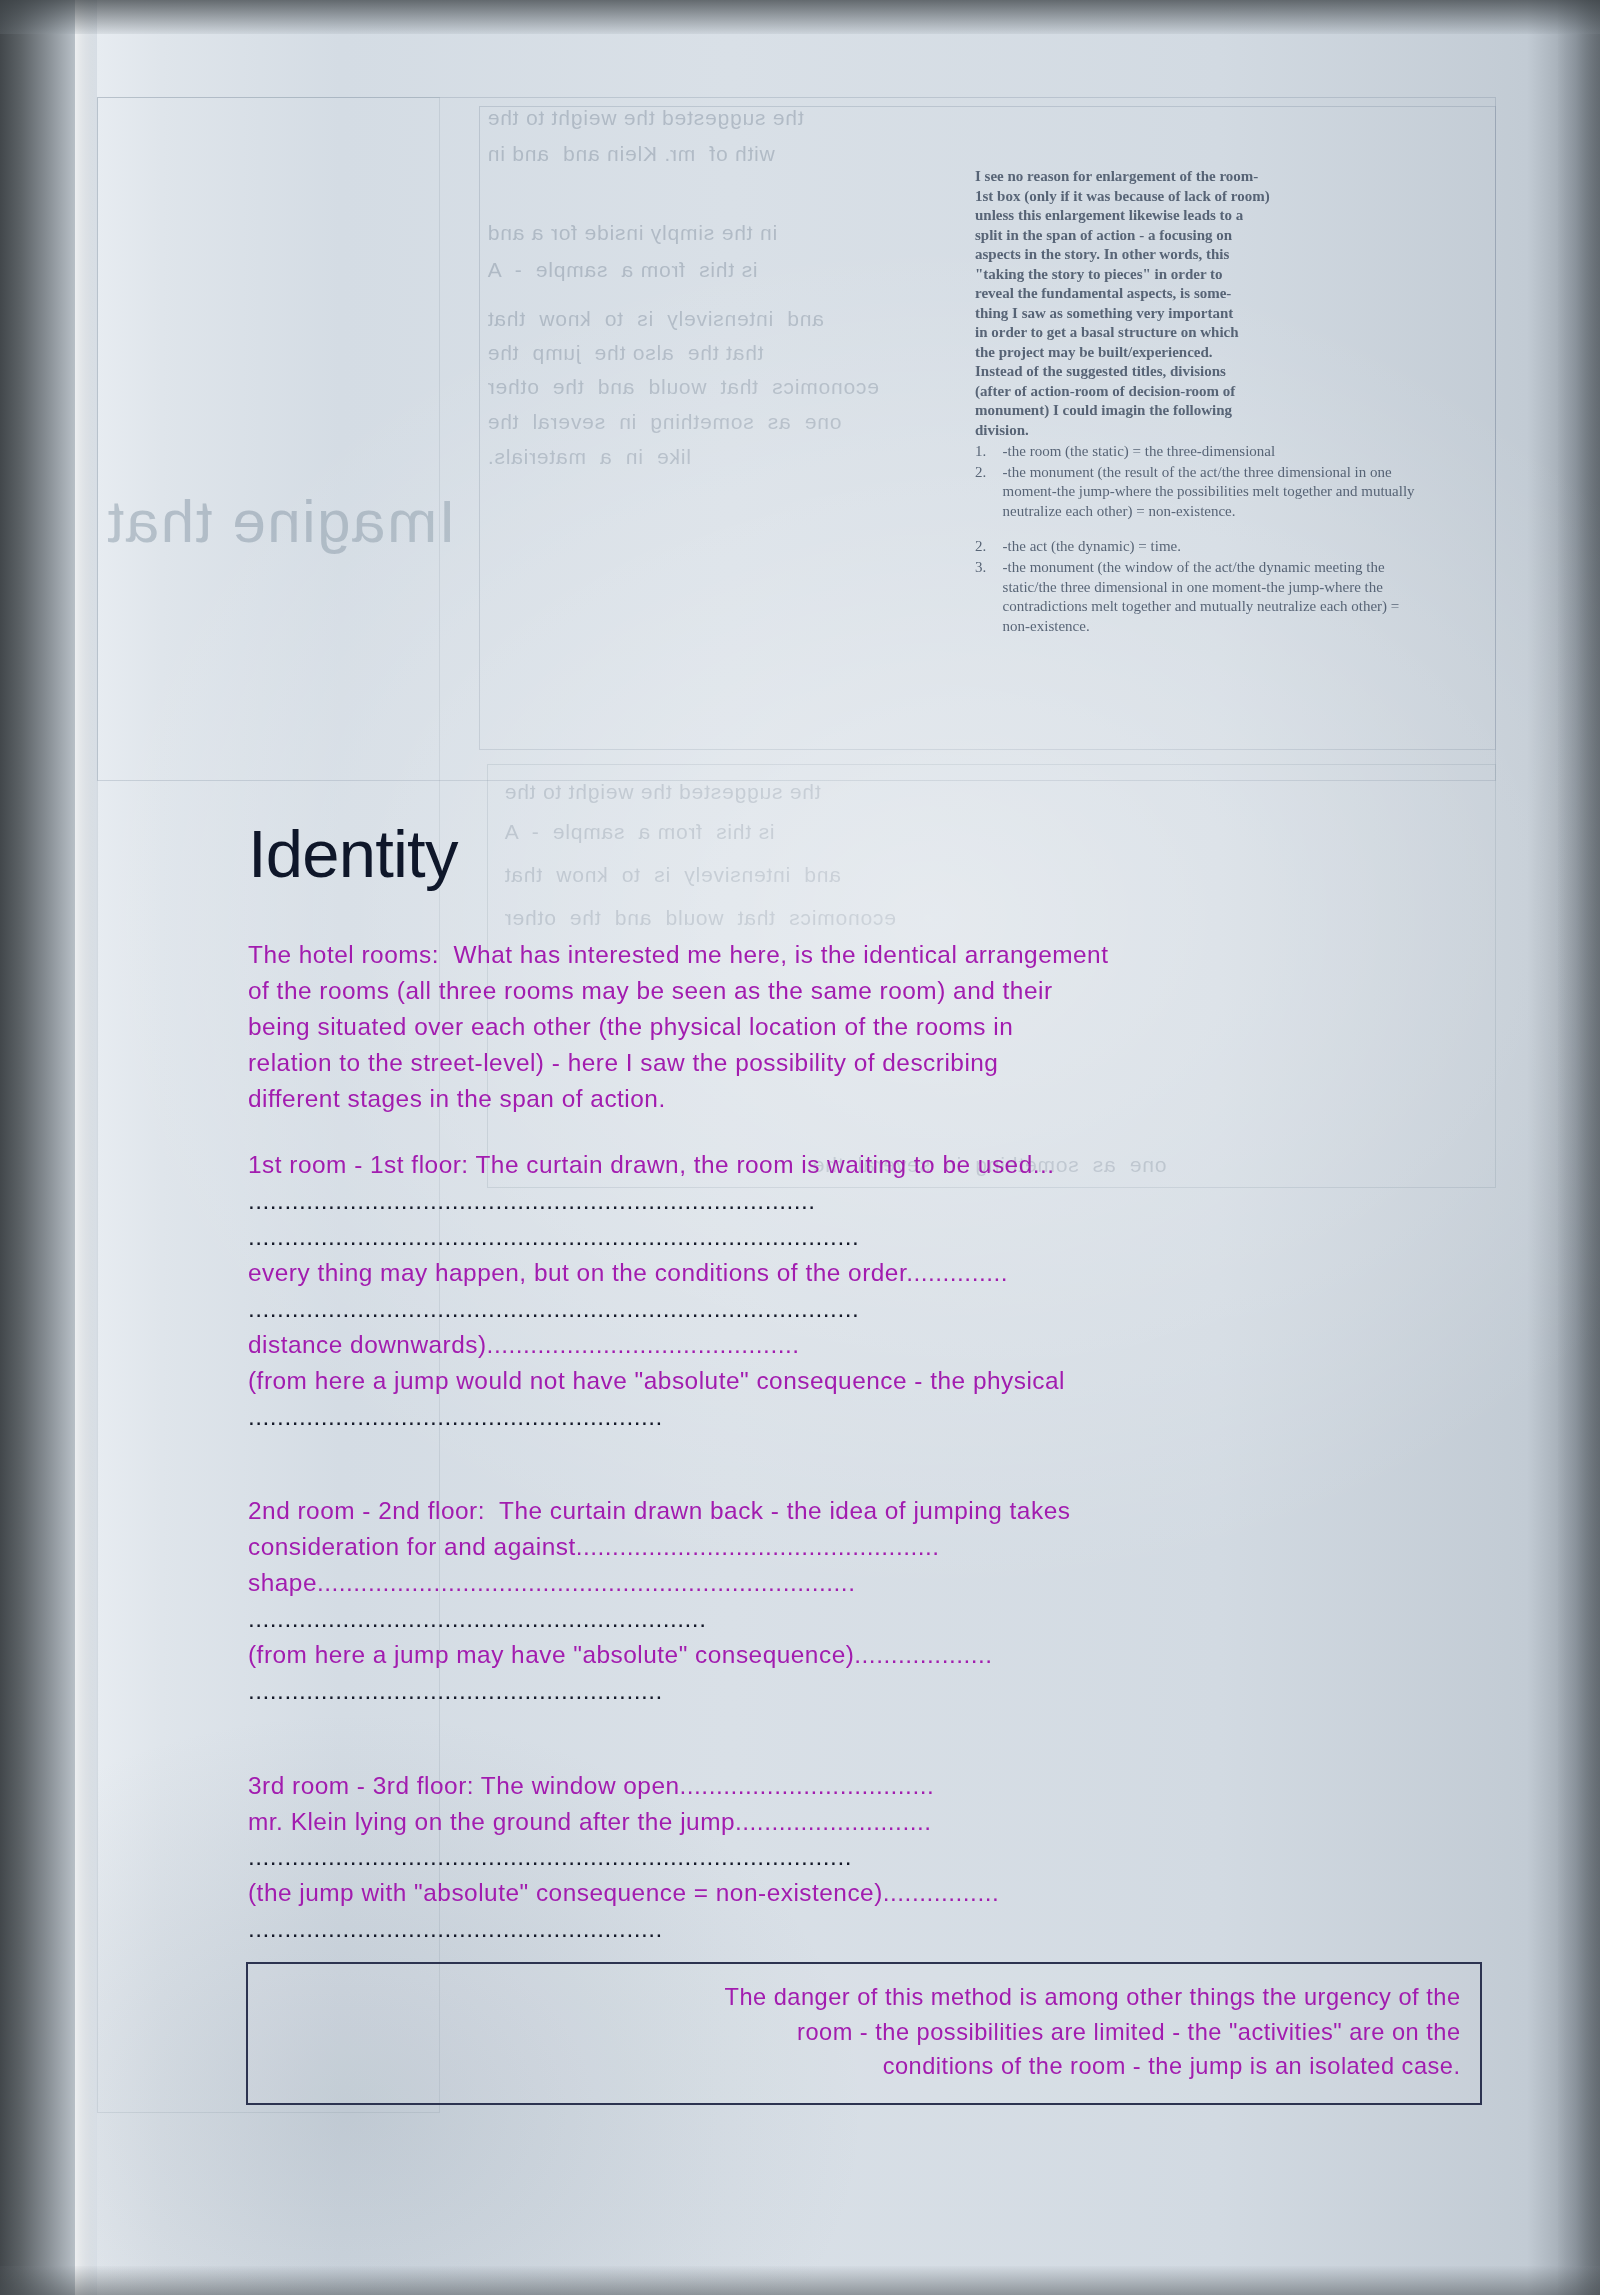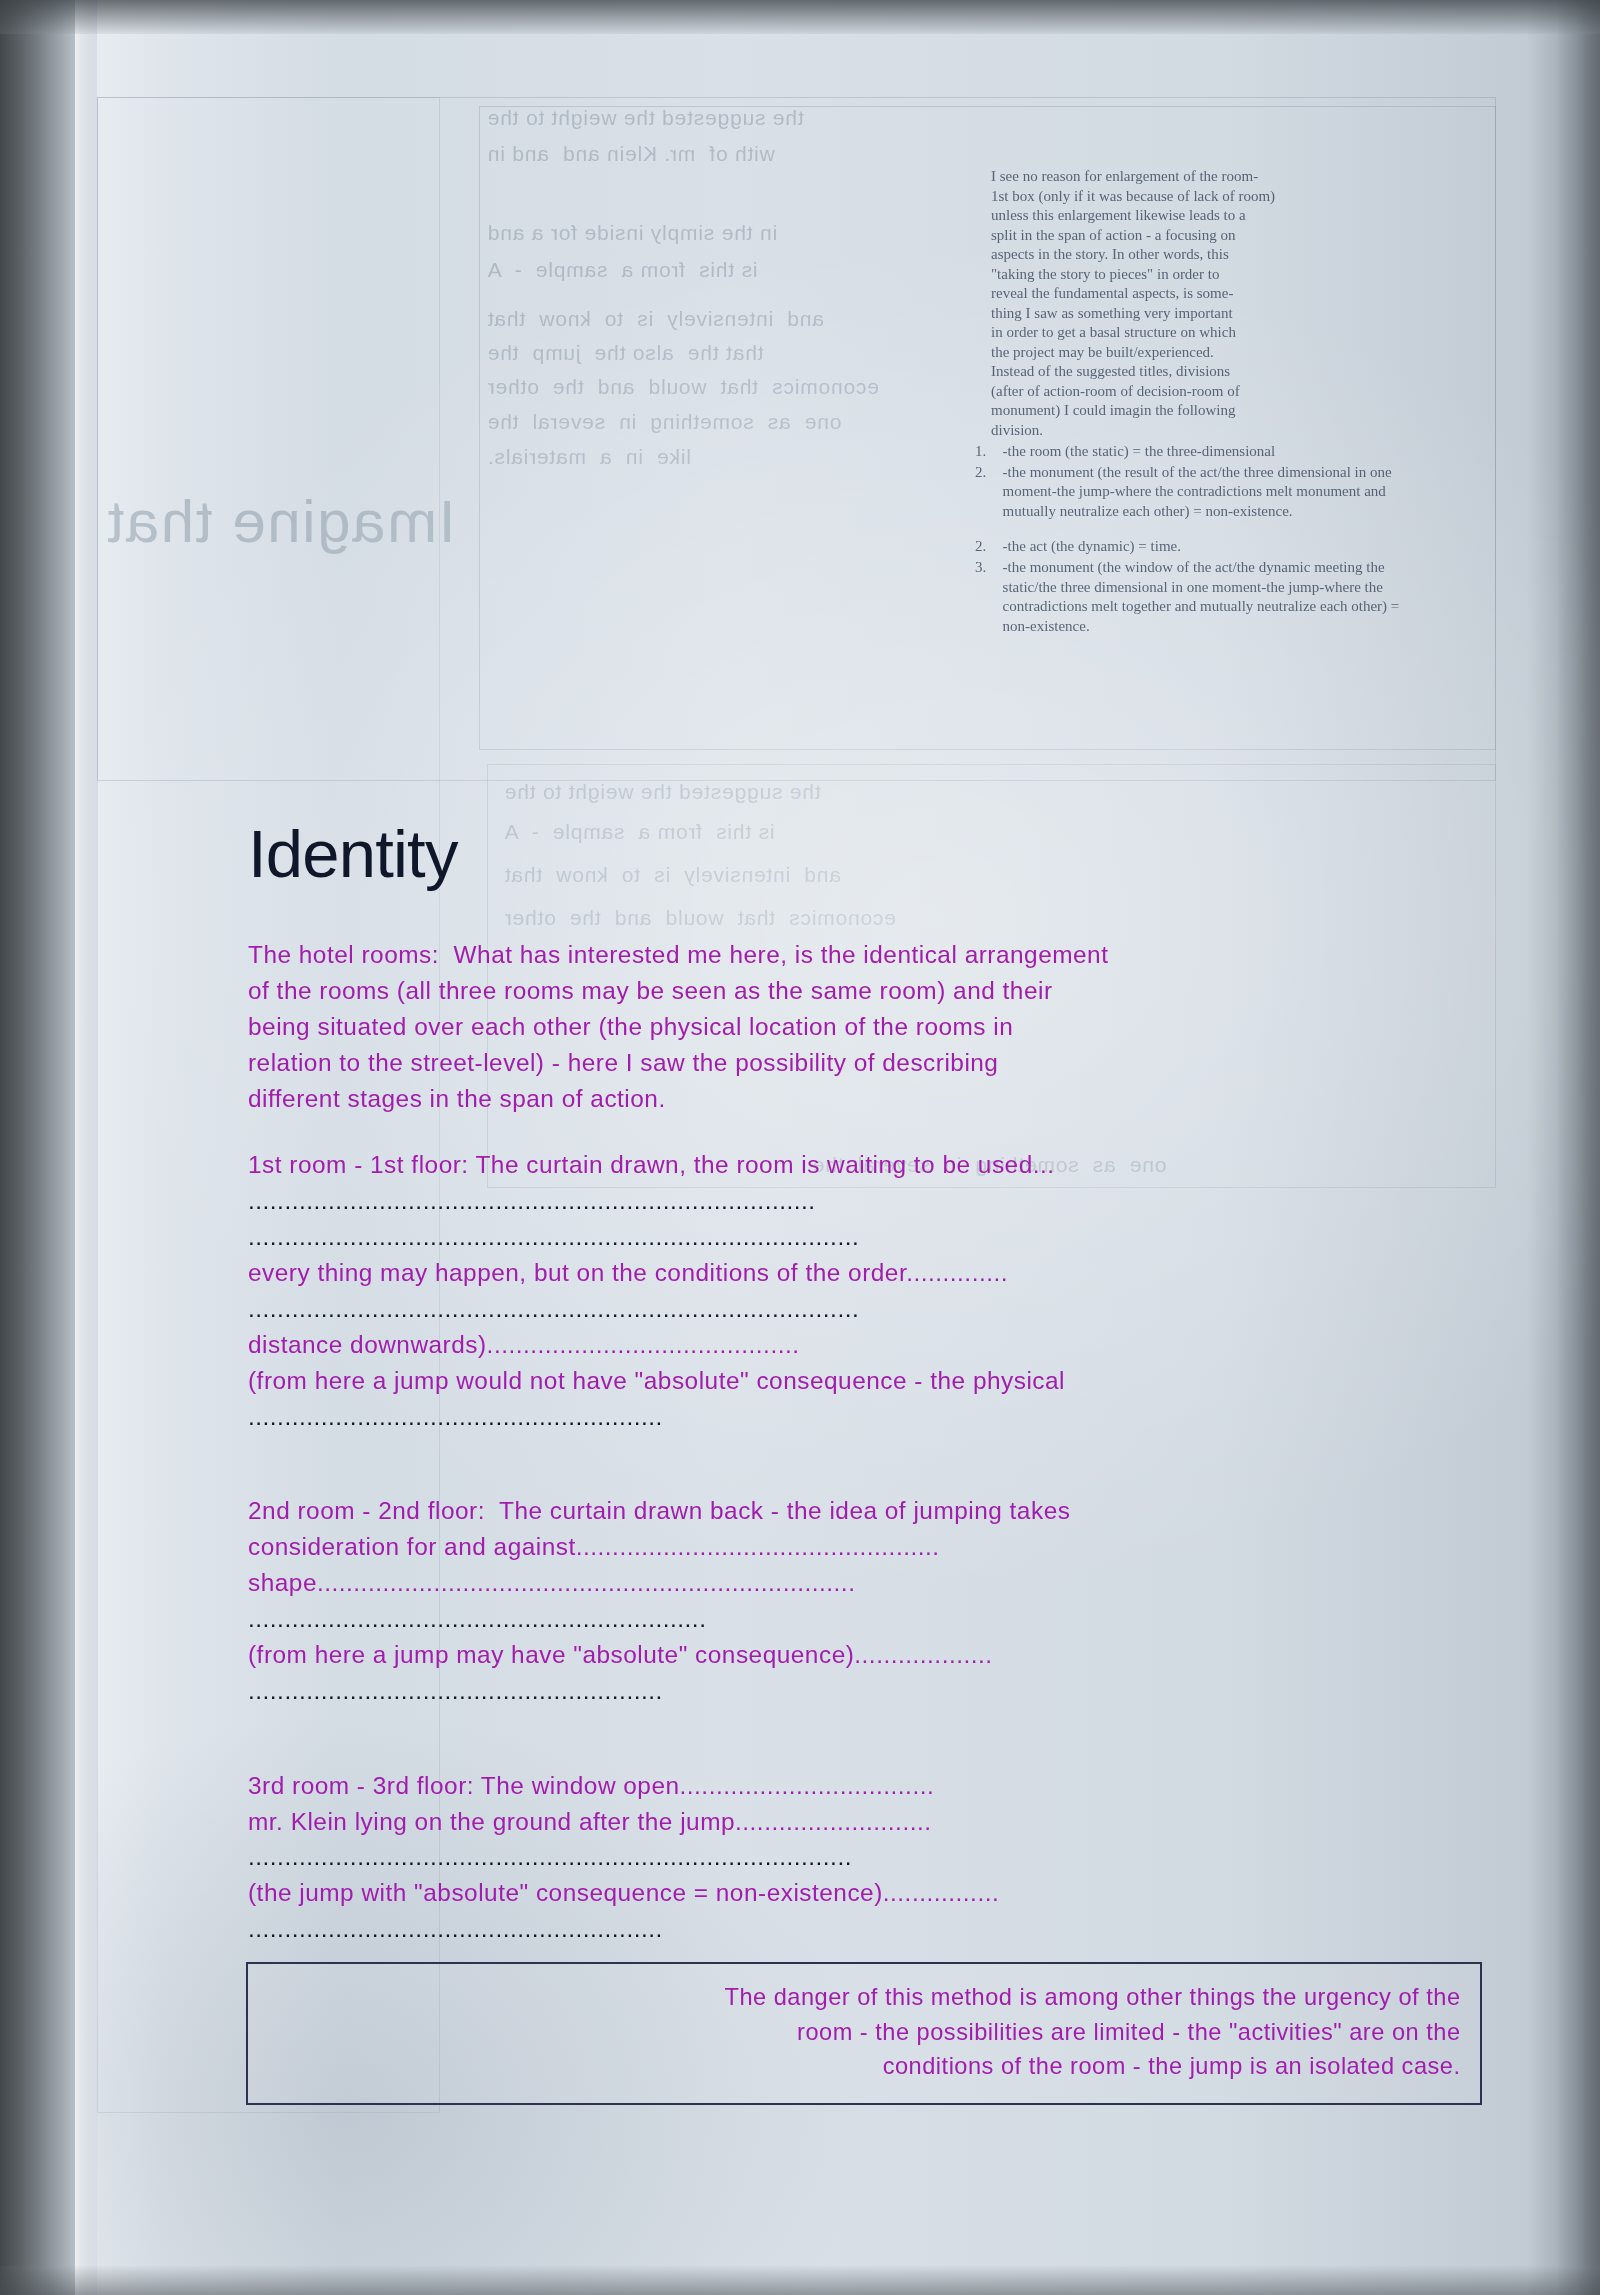--- a/index.html
+++ b/index.html
@@ -90,21 +90,21 @@
     position: absolute;
     left: 975px;
     top: 167px;
     width: 443px;
     color: #3c4a5e;
     font-family: "Liberation Serif", serif;
     font-size: 15px;
     line-height: 1.30;
     opacity: 0.82;
   }
-  .note-block p { margin: 0 0 0 16px; }
+  .note-block p { margin: 0 0 0 0; font-weight: bold; }
   .note-block .numbered {
     display: flex;
     gap: 13px;
     margin-top: 1.6px;
   }
   .note-block .numbered .num { width: 14.6px; flex: 0 0 14.6px; }
   .note-block .gap { height: 14.6px; }
 
   
   .content {
@@ -205,21 +205,21 @@
     <p>(after of action-room of decision-room of</p>
     <p>monument) I could imagin the following</p>
     <p>division.</p>
 
     <div class="numbered">
       <span class="num">1.</span>
       <span>-the room (the static) = the three-dimensional</span>
     </div>
     <div class="numbered">
       <span class="num">2.</span>
-      <span>-the monument (the result of the act/the three dimensional in one moment-the jump-where the contradictions melt monument and mutually neutralize each other) = non-existence.</span>
+      <span>-the monument (the result of the act/the three dimensional in one moment-the jump-where the possibilities melt together and mutually neutralize each other) = non-existence.</span>
     </div>
 
     <div class="gap"></div>
 
     <div class="numbered">
       <span class="num">2.</span>
       <span>-the act (the dynamic) = time.</span>
     </div>
     <div class="numbered">
       <span class="num">3.</span>

